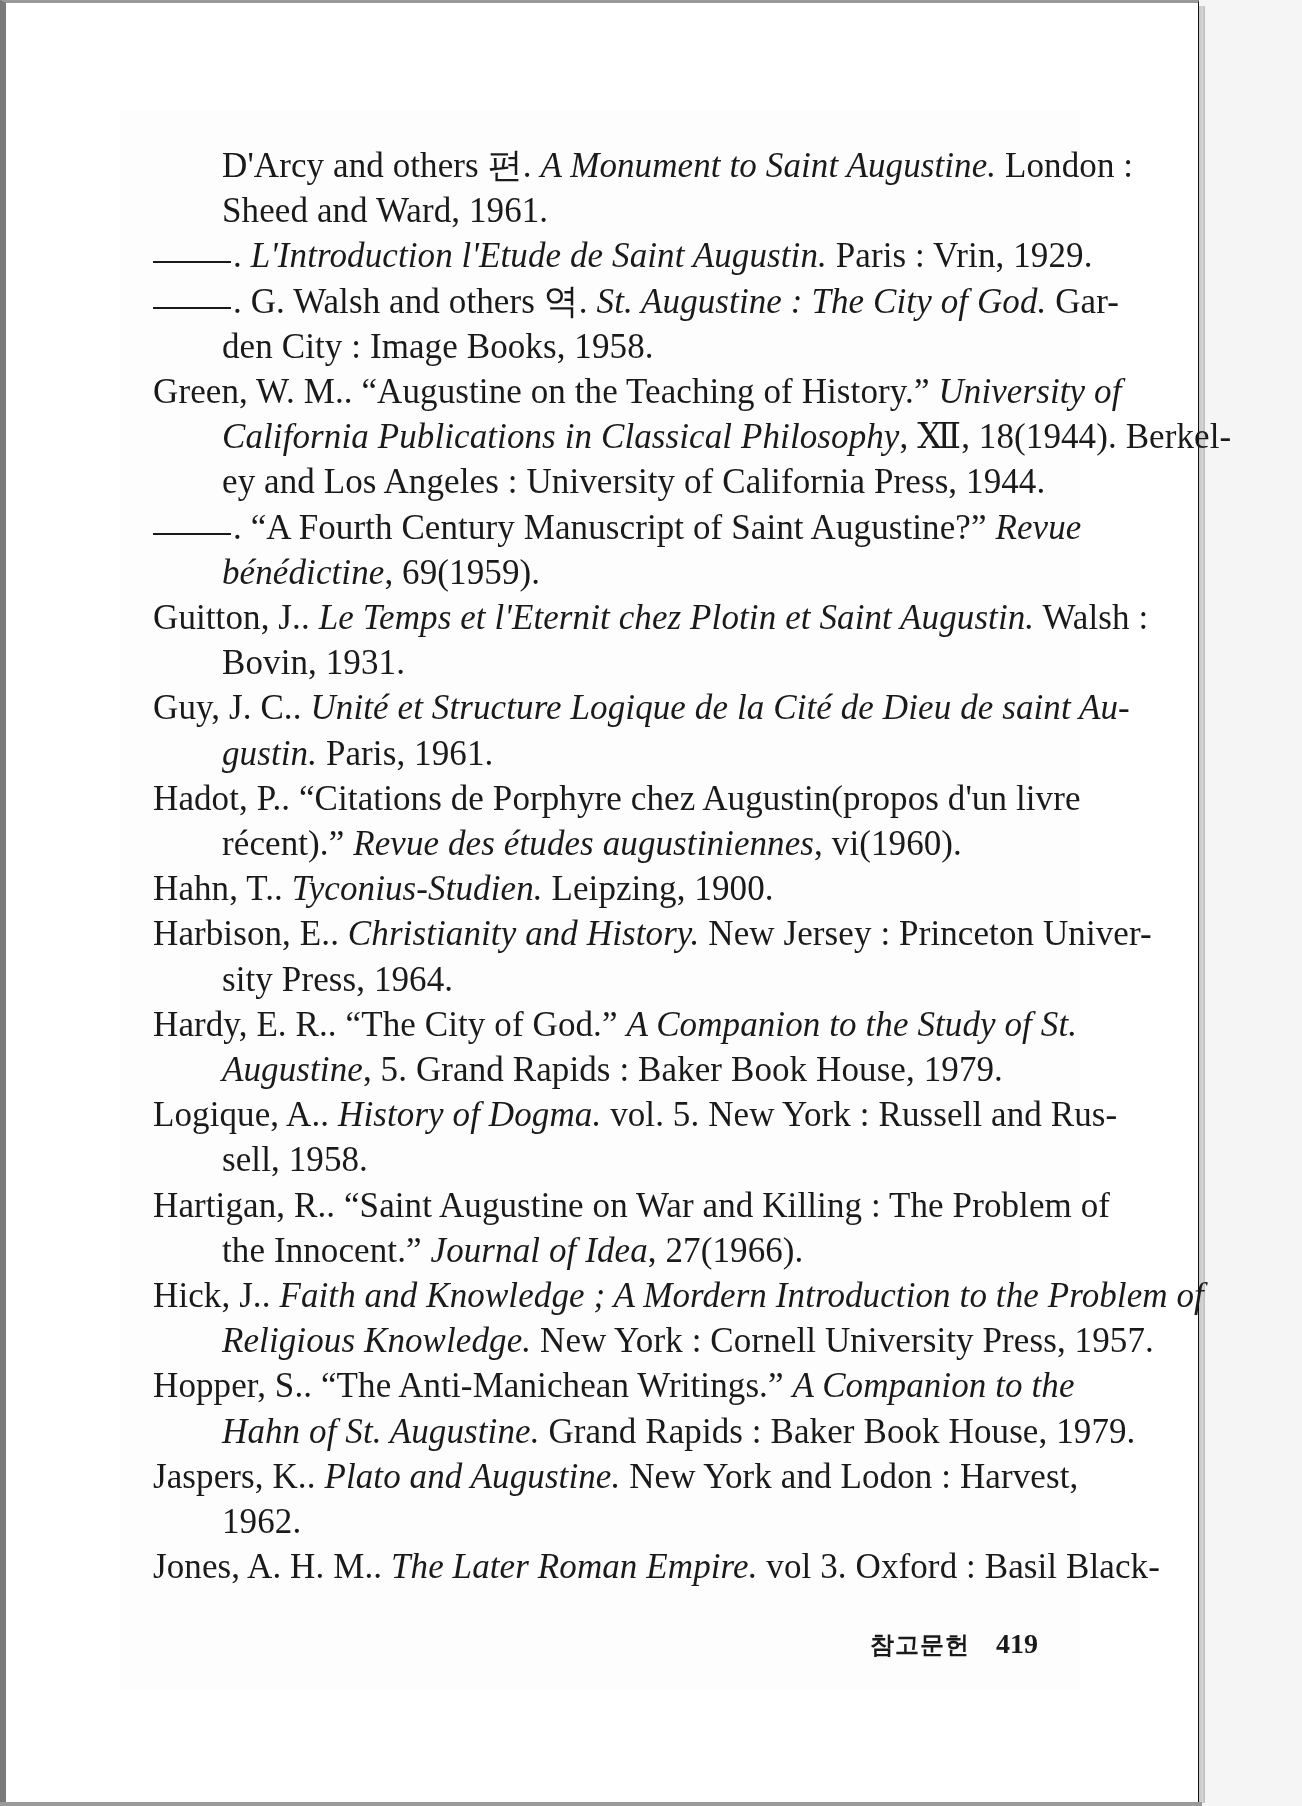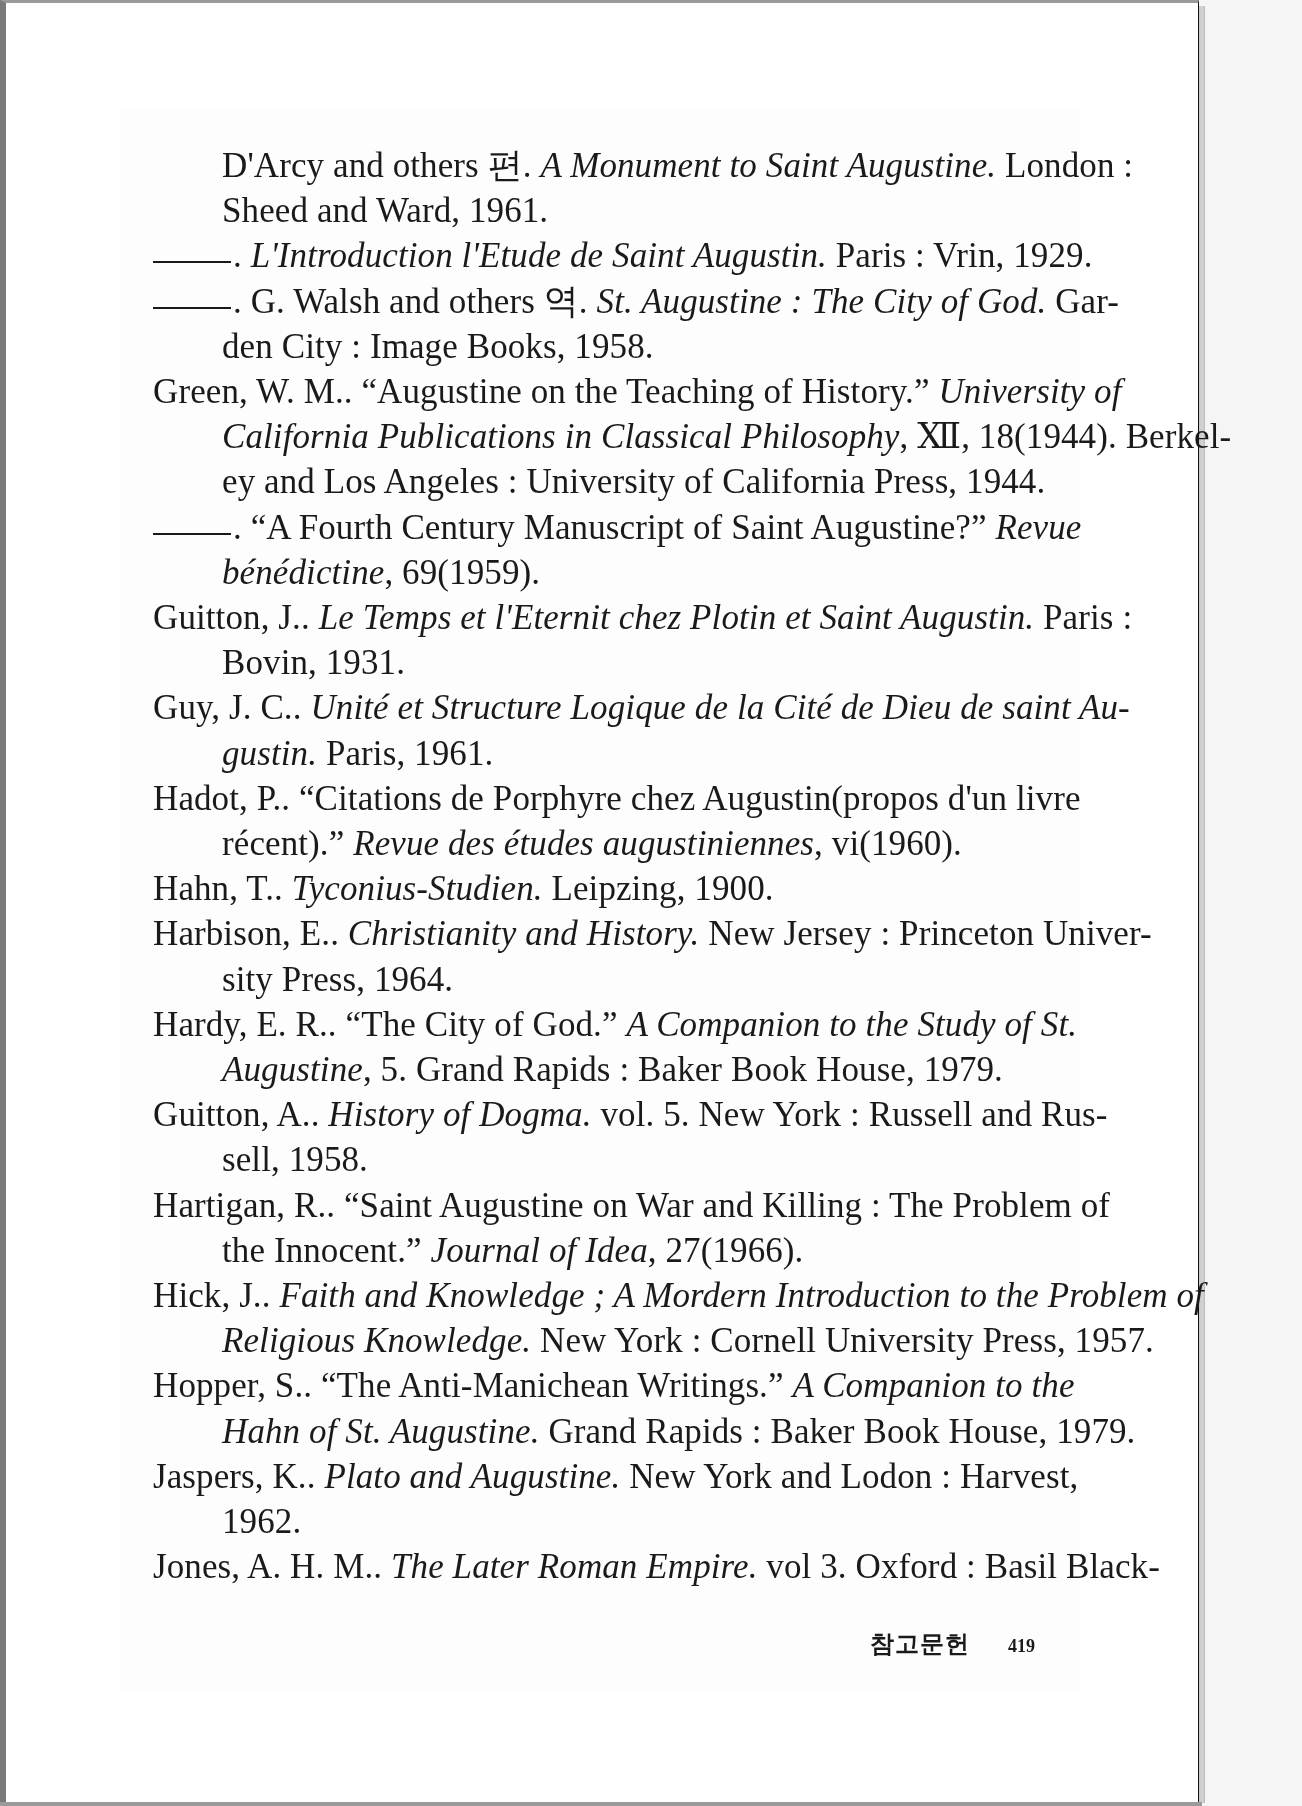--- a/index.html
+++ b/index.html
@@ -58,21 +58,21 @@
     margin-right: 2px;
   }
   .footer {
     position: absolute;
     left: 870px; top: 1628px;
     font-weight: bold;
     font-size: 25px;
     white-space: nowrap;
   }
   .footer .label { font-family: "DejaVu Sans", sans-serif; font-size: 24px; letter-spacing: 1px; }
-  .footer .num { margin-left: 38px; font-family: "Liberation Serif", serif; font-size: 18px; }
+  .footer .num { margin-left: 26px; font-family: "Liberation Serif", serif; font-size: 28px; }
 </style>
 </head>
 <body>
 
 <div class="page"></div>
 <div class="page-bevel-right"></div>
 <div class="page-bevel-bottom"></div>
 <div class="scan-tint"></div>
 
 <div id="bib">
@@ -90,21 +90,21 @@
     <div>
       <div class="line first" style="top: 372px;"><span>Green, W. M.. “Augustine on the Teaching of History.” </span><span class="i">University of</span></div>
       <div class="line cont" style="top: 417.2px;"><span class="i">California Publications in Classical Philosophy</span><span>, Ⅻ, 18(1944). Berkel-</span></div>
       <div class="line cont last" style="top: 462.4px;"><span>ey and Los Angeles : University of California Press, 1944.</span></div>
     </div>
     <div>
       <div class="line first" style="top: 507.6px;"><span class="dash"></span><span>. “A Fourth Century Manuscript of Saint Augustine?” </span><span class="i">Revue</span></div>
       <div class="line cont last" style="top: 552.8px;"><span class="i">bénédictine</span><span>, 69(1959).</span></div>
     </div>
     <div>
-      <div class="line first" style="top: 598px;"><span>Guitton, J.. </span><span class="i">Le Temps et l'Eternit chez Plotin et Saint Augustin.</span><span> Paris :</span></div>
+      <div class="line first" style="top: 598px;"><span>Guitton, J.. </span><span class="i">Le Temps et l'Eternit chez Plotin et Saint Augustin.</span><span> Walsh :</span></div>
       <div class="line cont last" style="top: 643.2px;"><span>Bovin, 1931.</span></div>
     </div>
     <div>
       <div class="line first" style="top: 688.4px; font-family: Liberation Serif, serif;"><span>Guy, J. C.. </span><span class="i">Unité et Structure Logique de la Cité de Dieu de saint Au-</span></div>
       <div class="line cont last" style="top: 733.6px;"><span class="i">gustin.</span><span> Paris, 1961.</span></div>
     </div>
     <div>
       <div class="line first" style="top: 778.8px;"><span>Hadot, P.. “Citations de Porphyre chez Augustin(propos d'un livre</span></div>
       <div class="line cont last" style="top: 824px;"><span>récent).” </span><span class="i">Revue des études augustiniennes</span><span>, vi(1960).</span></div>
     </div>
@@ -113,21 +113,21 @@
     </div>
     <div>
       <div class="line first" style="top: 914.4px;"><span>Harbison, E.. </span><span class="i">Christianity and History.</span><span> New Jersey : Princeton Univer-</span></div>
       <div class="line cont last" style="top: 959.6px;"><span>sity Press, 1964.</span></div>
     </div>
     <div>
       <div class="line first" style="top: 1004.8px;"><span>Hardy, E. R.. “The City of God.” </span><span class="i">A Companion to the Study of St.</span></div>
       <div class="line cont last" style="top: 1050px;"><span class="i">Augustine</span><span>, 5. Grand Rapids : Baker Book House, 1979.</span></div>
     </div>
     <div>
-      <div class="line first" style="top: 1095.2px;"><span>Guitton, A.. </span><span class="i">History of Dogma.</span><span> vol. 5. New York : Russell and Rus-</span></div>
+      <div class="line first" style="top: 1095.2px;"><span>Logique, A.. </span><span class="i">History of Dogma.</span><span> vol. 5. New York : Russell and Rus-</span></div>
       <div class="line cont last" style="top: 1140.4px;"><span>sell, 1958.</span></div>
     </div>
     <div>
       <div class="line first" style="top: 1185.6px;"><span>Hartigan, R.. “Saint Augustine on War and Killing : The Problem of</span></div>
       <div class="line cont last" style="top: 1230.8px;"><span>the Innocent.” </span><span class="i">Journal of Idea</span><span>, 27(1966).</span></div>
     </div>
     <div>
       <div class="line first" style="top: 1276px;"><span>Hick, J.. </span><span class="i">Faith and Knowledge ; A Mordern Introduction to the Problem of</span></div>
       <div class="line cont last" style="top: 1321.2px;"><span class="i">Religious Knowledge.</span><span> New York : Cornell University Press, 1957.</span></div>
     </div>

